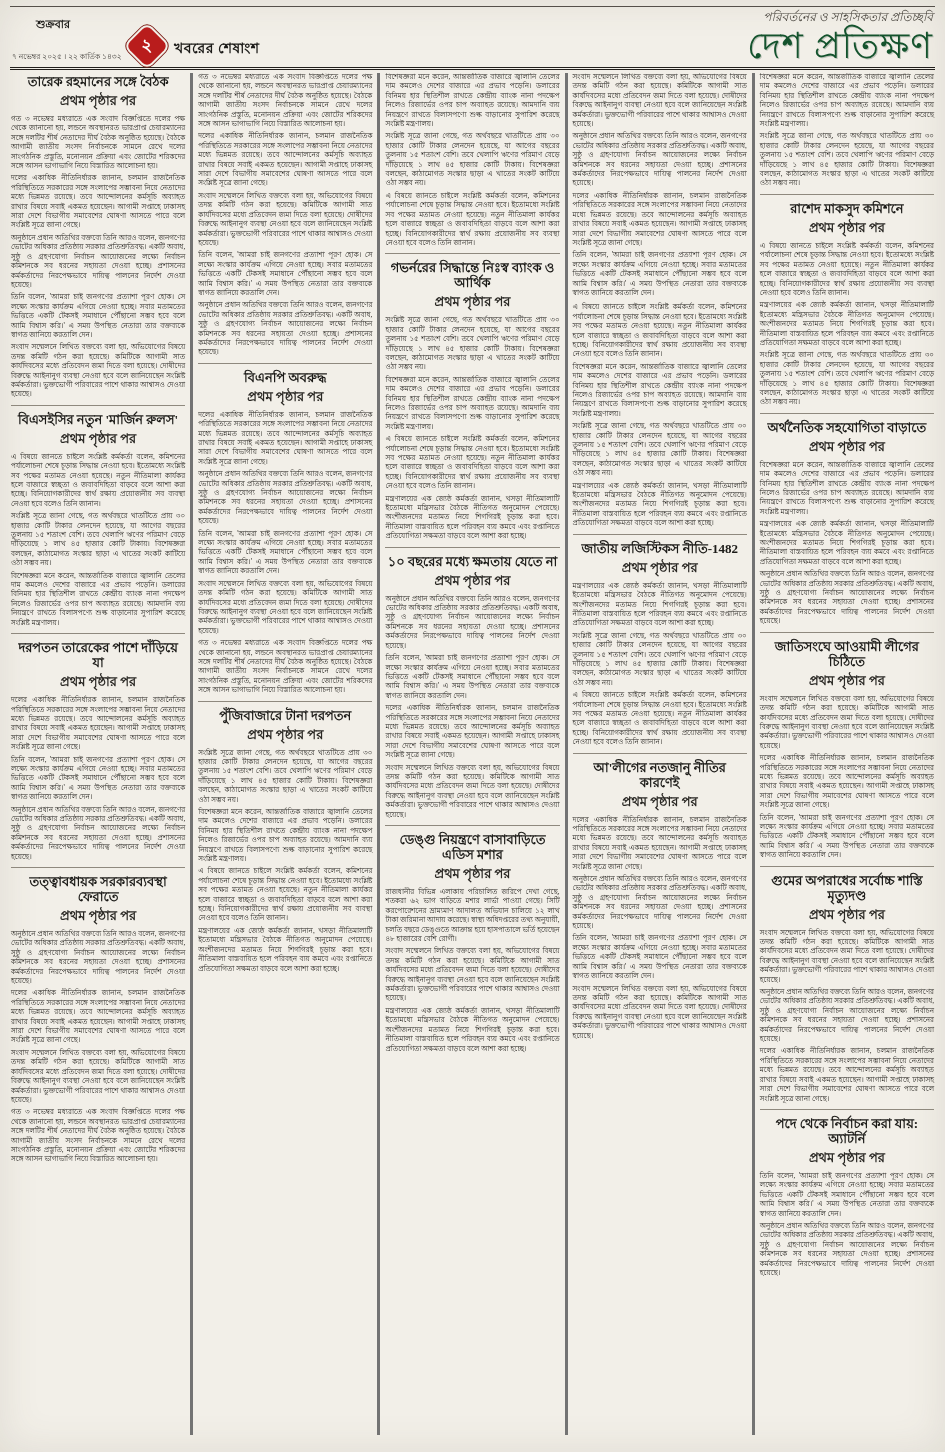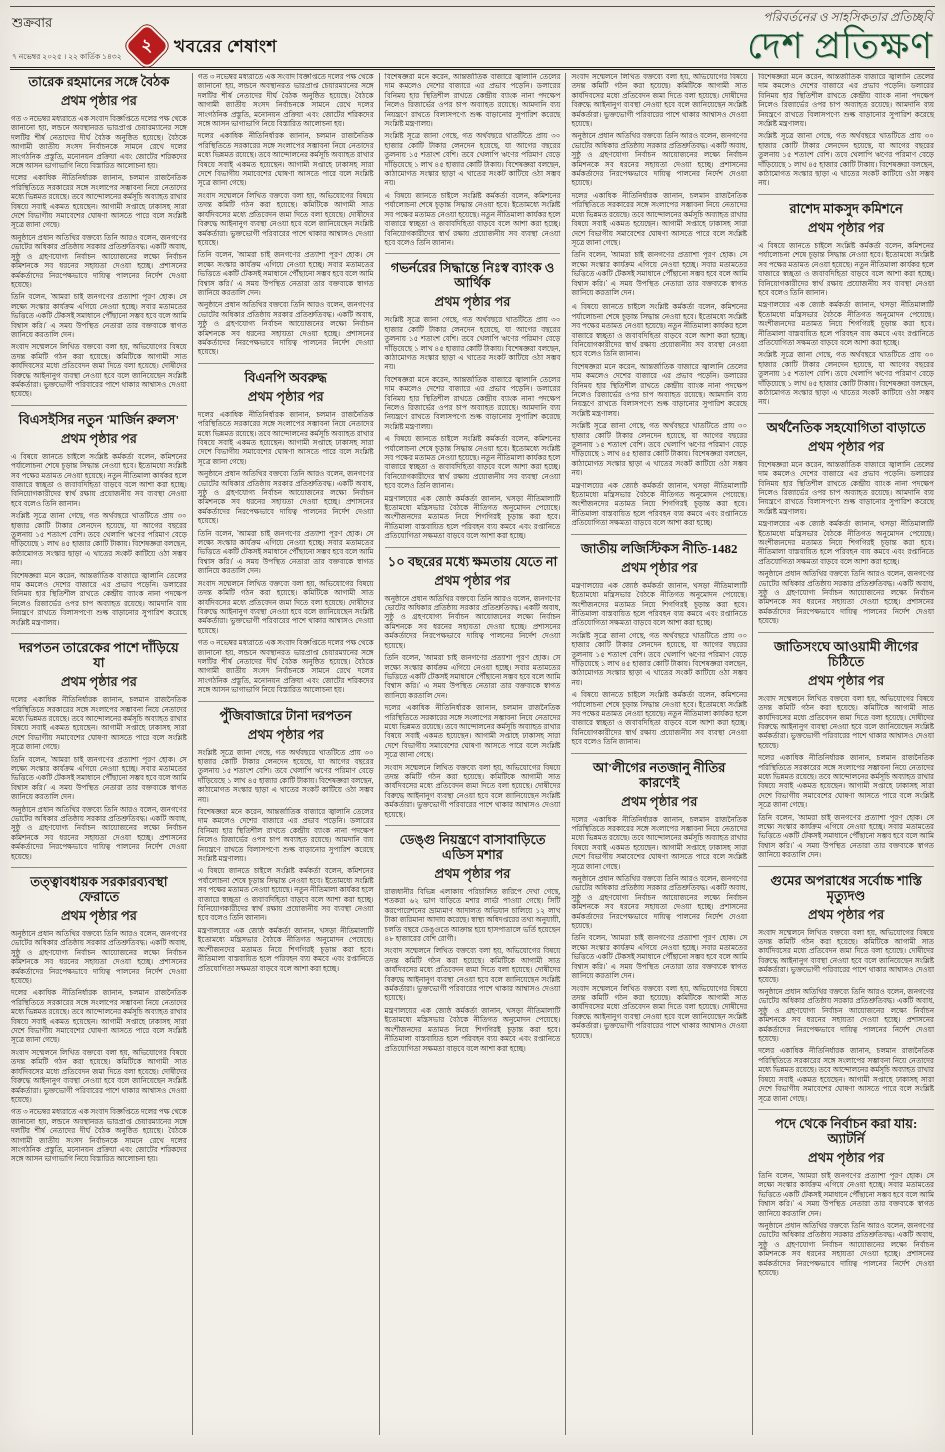--- a/index.html
+++ b/index.html
@@ -18,54 +18,54 @@
   }
   
   .header {
     display:flex; align-items:flex-end;
     height:64px;
     border-top:1px solid #55504a;
     border-bottom:3px double #221f1c;
     padding:4px 2px 4px 2px;
   }
   .date-block { width:118px; line-height:1.25; padding-bottom:2px; }
-  .date-block .day { font-size:13px; font-weight:normal; }
+  .date-block .day { font-size:11px; font-weight:bold;margin-left:24px; }
   .date-block .date { font-size:7.5px; color:#3a3733;margin-top:20px; }
   .page-emblem {
     width:30px; height:30px; margin:0 8px 2px 2px;
     transform:rotate(45deg);
     display:flex; align-items:center; justify-content:center;
     border-radius:6px;
     box-shadow:0 0 0 2px #f2efe8, 0 0 0 3px #7a1c14;
     flex:0 0 auto;
   }
   .page-emblem span { transform:rotate(-45deg); color:#fff; font-size:17px; font-weight:bold; }
   .section-title {
-    font-size:17px; font-weight:bold; letter-spacing:0.5px;
+    font-size:14px; font-weight:bold; letter-spacing:0.5px;
     padding:0 6px 2px 4px; white-space:nowrap;
   }
   .header-spacer { flex:1; }
   .masthead { text-align:right; padding-bottom:0; }
   .masthead .tagline { font-size:12px; color:#4a463f; margin-bottom:1px;font-style:italic; }
   .masthead .brand {
     font-size:36px; font-weight:normal; line-height:34px;
     letter-spacing:1px;
     text-shadow:1px 1px 0 rgba(20,60,35,0.25);
     white-space:nowrap;
   }
   
   .columns {
     display:flex;
     height:1362px;
     margin-top:3px;
   }
   .col {
     flex:1 1 0;
     padding:0 5px;
-    border-right:1px solid #737373;
+    border-right:3px solid #737373;
     overflow:hidden;
   }
   .col:first-child { padding-left:1px; }
   .col:last-child { border-right:none; padding-right:1px; }
   .story { margin-bottom:5px; }
   .story.headed { border-top:1px solid #8f897e; padding-top:5px; }
   .story:first-child.headed { border-top:none; padding-top:0; }
   .headline {
     font-size:13px; line-height:15px; font-weight:bold;
     text-align:center; margin:1px 2px 2px 2px;

